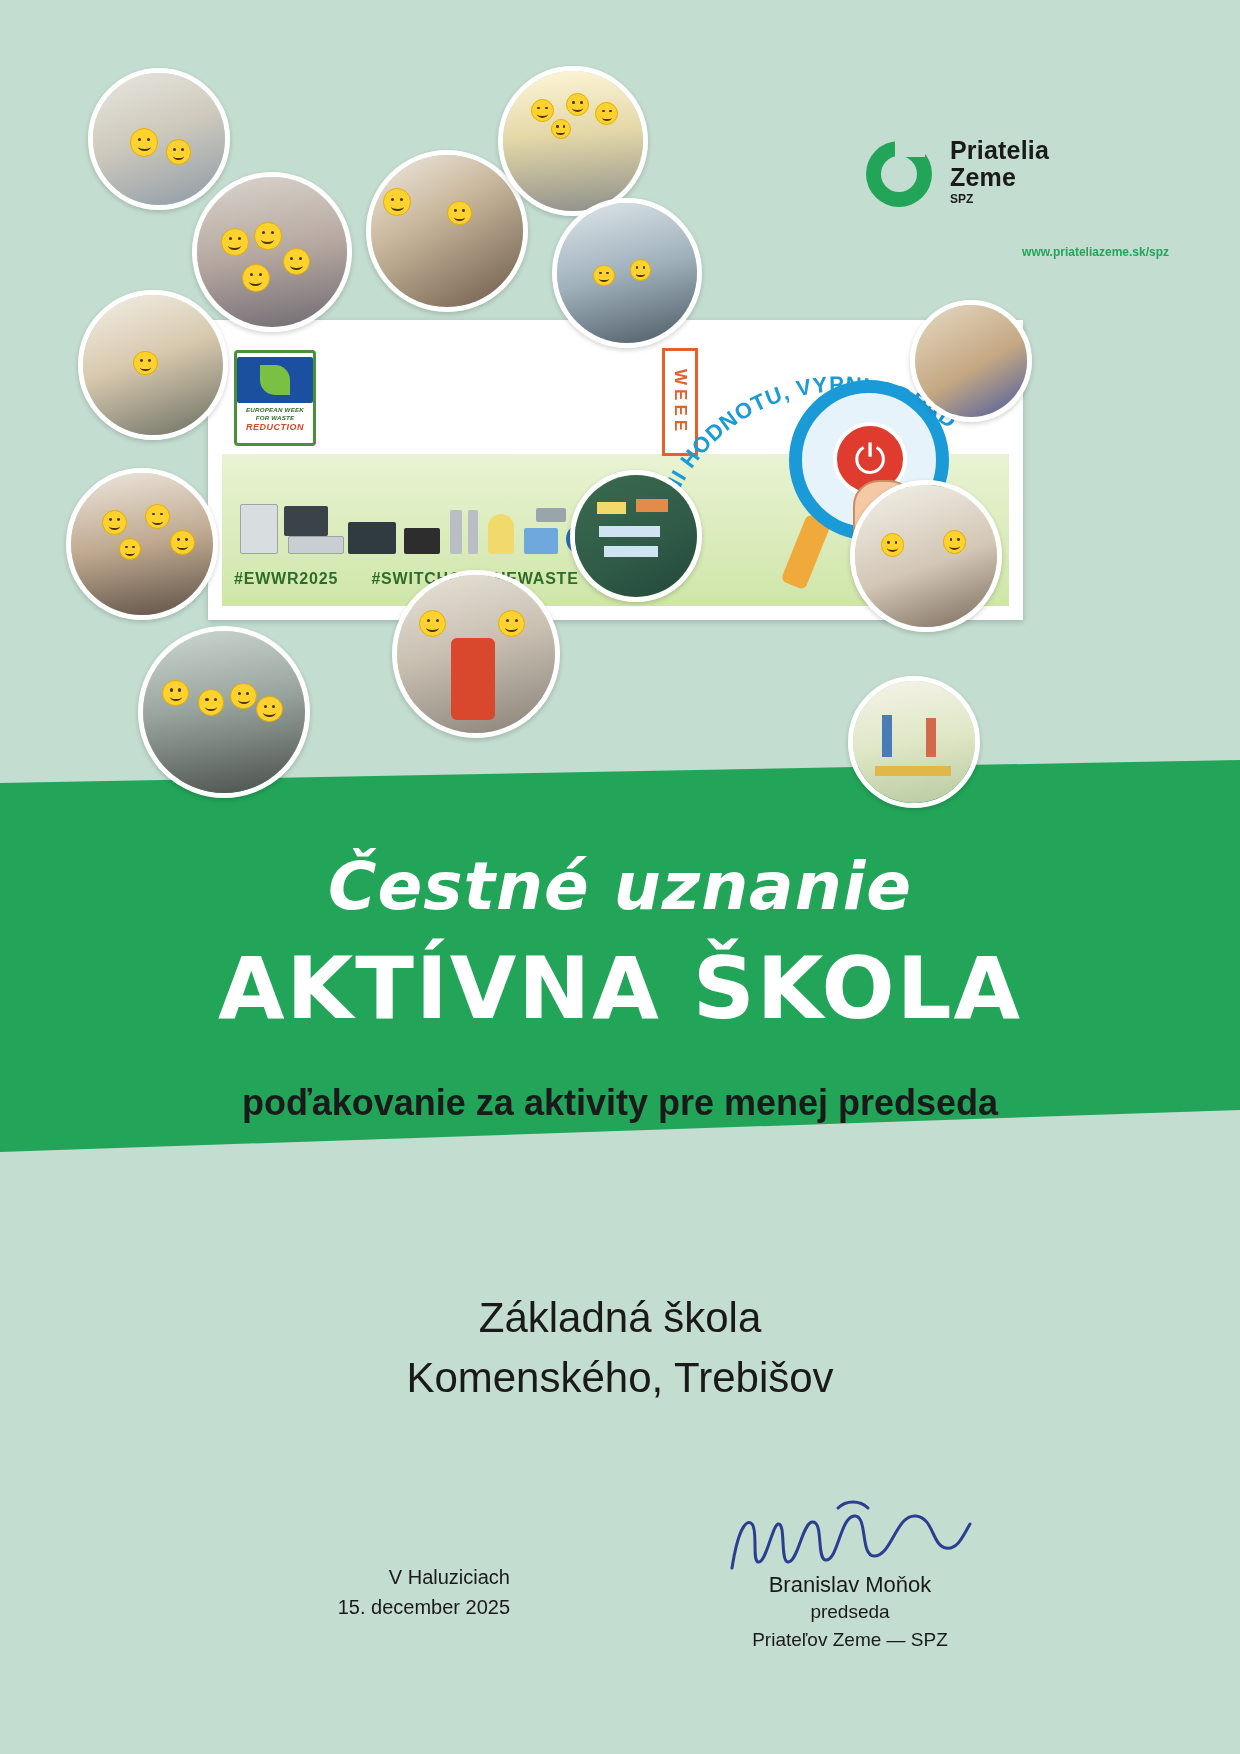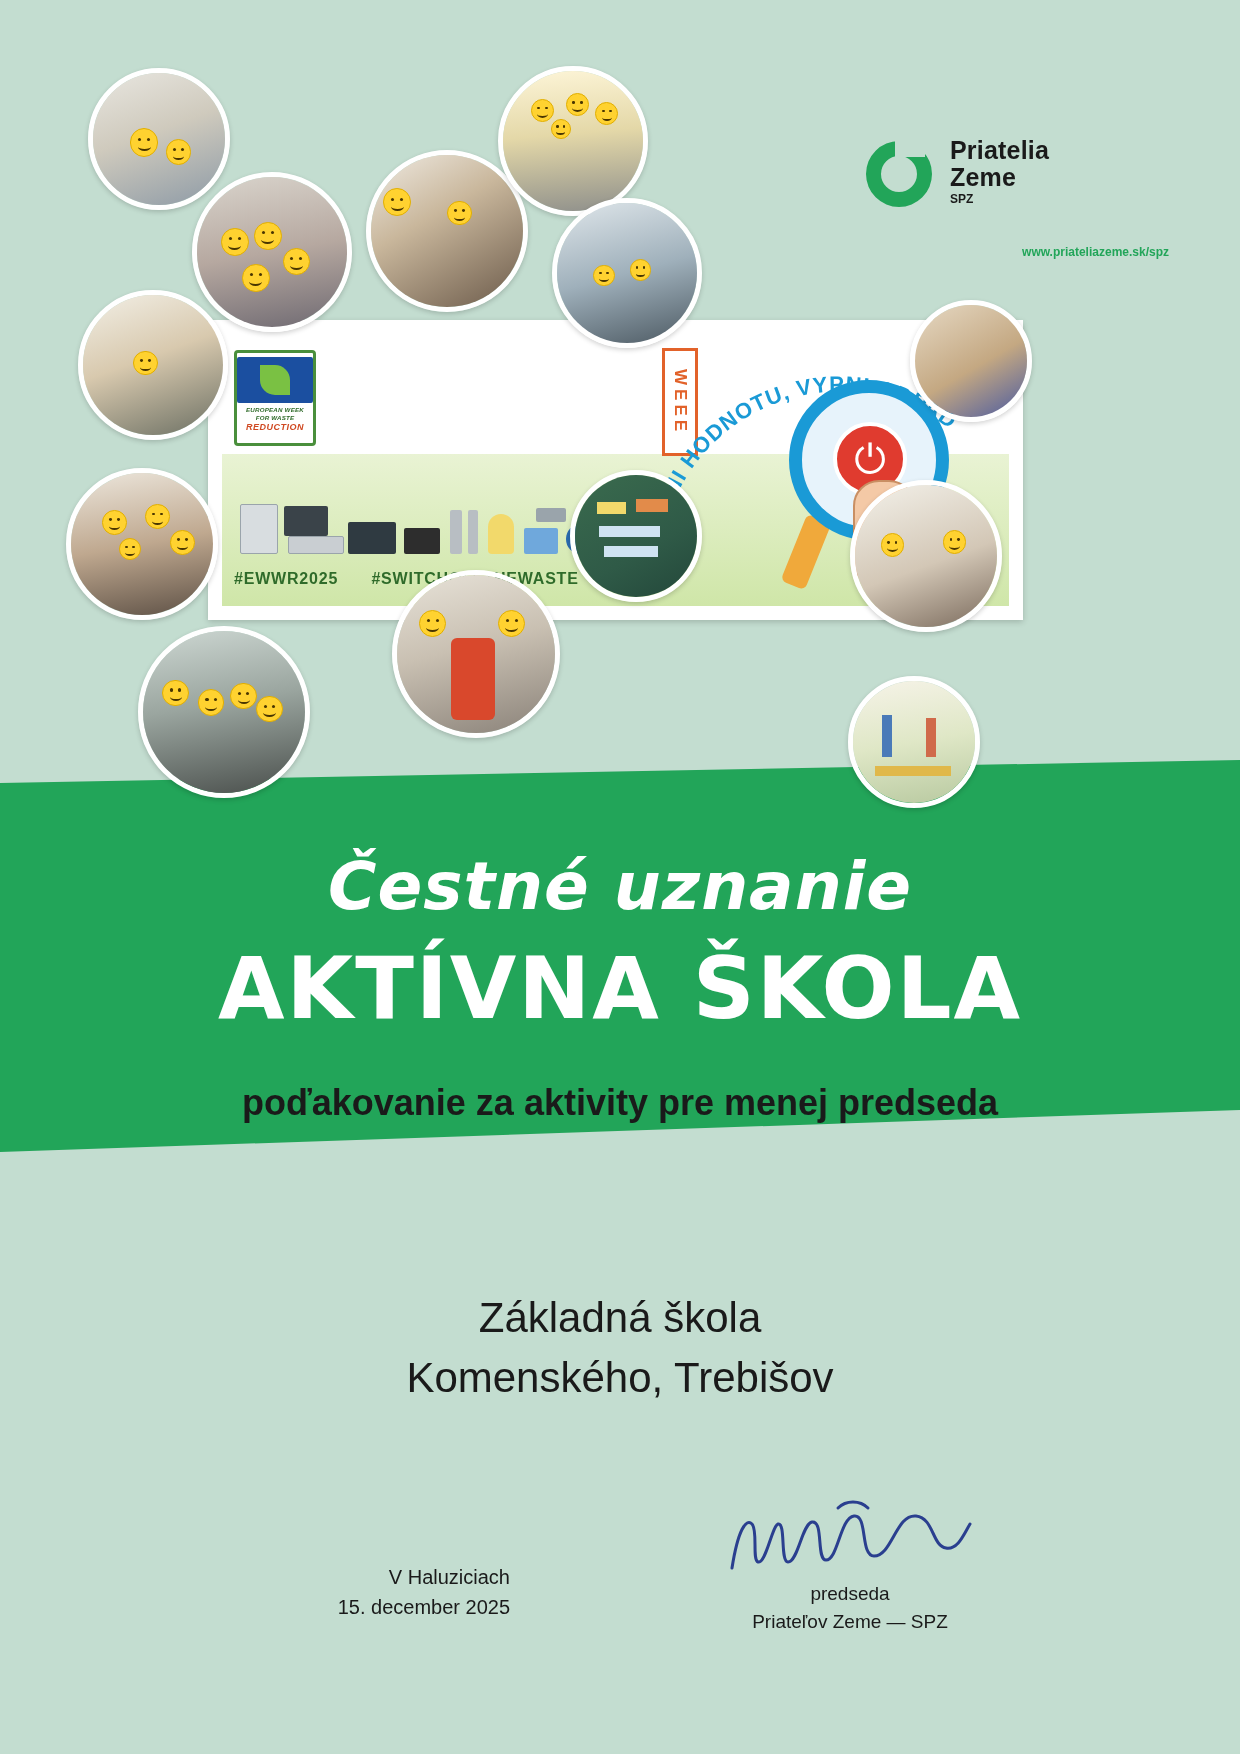--- a/index.html
+++ b/index.html
@@ -626,15 +626,16 @@
 </div>
 
 <div class="signature-block">
   <svg class="sign-svg" width="260" height="90" viewBox="0 0 260 90">
     <path d="M12 78 C18 40 26 28 32 34 C38 40 32 70 38 72 C46 74 52 36 58 34
              C66 32 60 72 68 72 C78 72 82 34 92 32 C104 30 96 70 106 70
              C118 70 120 28 134 26 C148 24 140 66 154 66 C172 66 176 24 196 26
              C214 28 212 56 226 58 C238 60 244 44 250 34" fill="none" stroke="#2a3f8f" stroke-width="3" stroke-linecap="round"></path>
     <path d="M118 18 C126 10 140 10 148 18" fill="none" stroke="#2a3f8f" stroke-width="3" stroke-linecap="round"></path>
   </svg>
+  <div class="sign-name">Branislav Moňok</div>
   <div class="sign-role">predseda</div>
   <div class="sign-org">Priateľov Zeme — SPZ</div>
 </div>
 
 </body></html>

